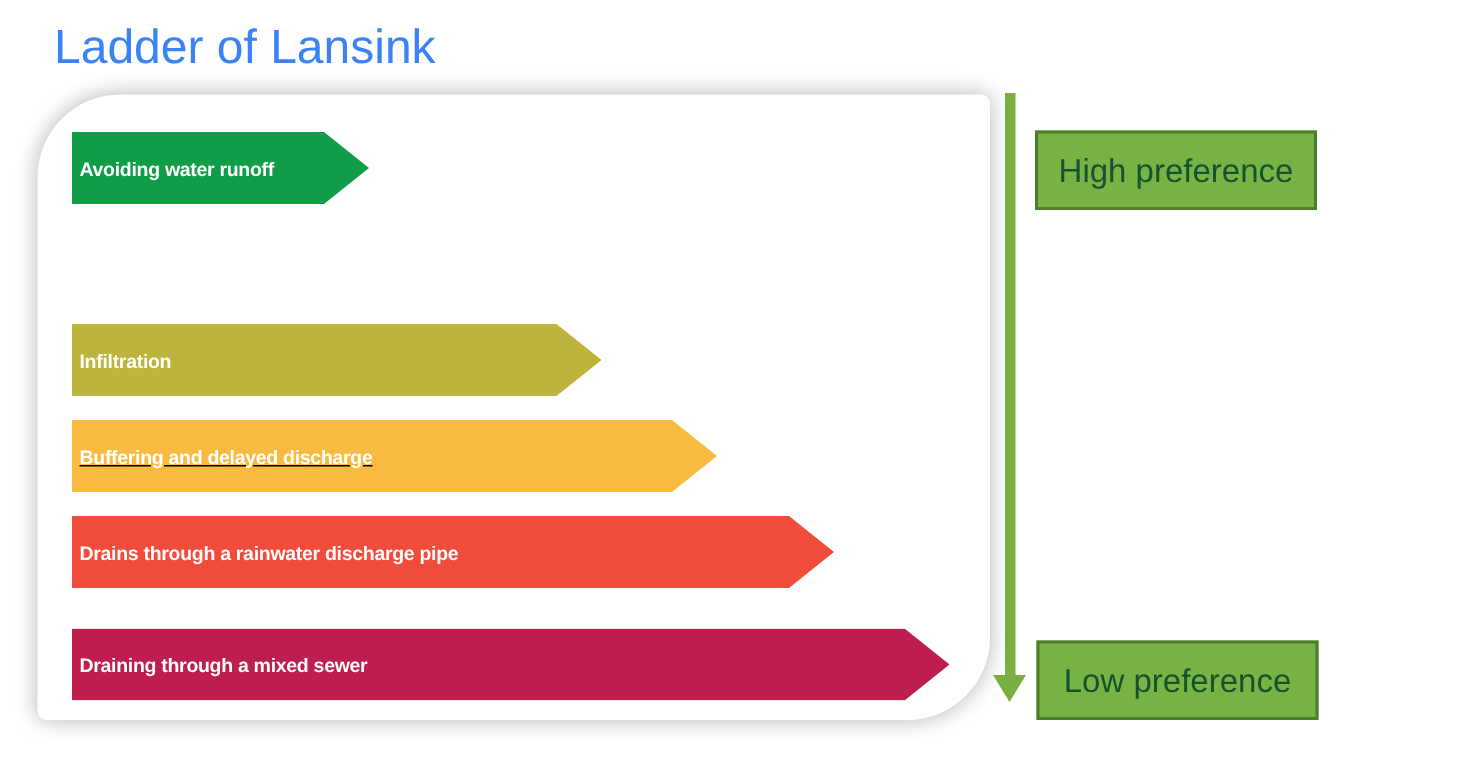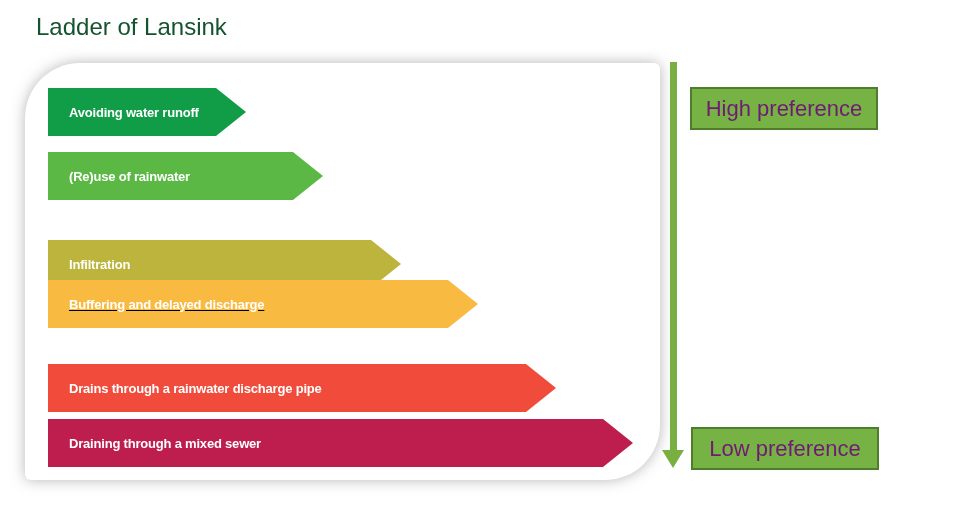--- a/index.html
+++ b/index.html
@@ -2,78 +2,75 @@
 <html><head>
 <meta charset="utf-8">
 <style>
   html,body{margin:0;padding:0;background:#ffffff;}
   .stage{
     position:relative;width:980px;height:510px;background:#ffffff;
     font-family:"Liberation Sans",sans-serif;overflow:hidden;
   }
   .slide-title{
     position:absolute;left:36px;top:13px;
-    font-size:24px;line-height:1.15;color:#14532d;font-weight:400;
+    font-size:32px;line-height:1.15;color:#3b82f6;font-weight:400;
     letter-spacing:0;
   }
   .card{
     position:absolute;left:25px;top:63px;width:635px;height:417px;
     background:#ffffff;
     border-radius:55px 6px 55px 6px;
     box-shadow:0 0 14px rgba(110,110,110,0.50);
   }
   .arrow{
     position:absolute;left:23px;height:48px;
     display:flex;align-items:center;
-    padding-left:21px;box-sizing:border-box;
+    padding-left:5px;box-sizing:border-box;
     clip-path:polygon(0 0, calc(100% - 30px) 0, 100% 50%, calc(100% - 30px) 100%, 0 100%);
   }
   .arrow .lbl{
     color:#ffffff;font-weight:700;font-size:13px;letter-spacing:-0.2px;
     white-space:nowrap;
   }
   .varrow-line{
     position:absolute;left:670px;top:62px;width:7px;height:389px;
   }
   .varrow-head{
     position:absolute;left:662px;top:450px;width:0;height:0;
     border-left:11px solid transparent;
     border-right:11px solid transparent;
     border-top:18px solid #79af41;
   }
   .badge{
-    position:absolute;width:188px;height:43px;box-sizing:border-box;
+    position:absolute;width:188px;height:53px;box-sizing:border-box;
     border:2px solid #4e7d2b;
     display:flex;align-items:center;justify-content:center;
-    color:#701a75;font-size:22px;font-weight:400;white-space:nowrap;
+    color:#14532d;font-size:22px;font-weight:400;white-space:nowrap;
   }
   .badge-high{left:690px;top:87px;}
   .badge-low{left:691px;top:415px;margin-top:12px;}
 </style>
 </head>
 <body>
 
 <div class="stage">
 
   <div class="slide-title">Ladder of Lansink</div>
 
   <div class="card">
     <div class="arrow" style="top: 25px; width: 198px; background: rgb(17, 156, 72);">
       <span class="lbl">Avoiding water runoff</span>
     </div>
-    <div class="arrow" style="top: 89px; width: 275px; background: rgb(91, 184, 68);">
-      <span class="lbl">(Re)use of rainwater</span>
-    </div>
-    <div class="arrow" style="top: 153px; width: 353px; background: rgb(188, 180, 60); margin-top: 24px;">
+    <div class="arrow" style="top: 153px; width: 353px; background: rgb(188, 180, 60);">
       <span class="lbl">Infiltration</span>
     </div>
     <div class="arrow" style="top: 217px; width: 430px; background: rgb(248, 186, 64); text-decoration: underline;">
       <span class="lbl">Buffering and delayed discharge</span>
     </div>
-    <div class="arrow" style="top: 281px; width: 508px; background: rgb(241, 75, 59); margin-top: 20px;">
+    <div class="arrow" style="top: 281px; width: 508px; background: rgb(241, 75, 59);">
       <span class="lbl">Drains through a rainwater discharge pipe</span>
     </div>
     <div class="arrow" style="top: 345px; width: 585px; background: rgb(189, 30, 77); margin-top: 11px;">
       <span class="lbl">Draining through a mixed sewer</span>
     </div>
   </div>
 
   <div class="varrow-line" style="background: rgb(121, 175, 65);"></div>
   <div class="varrow-head" style="border-top-color: rgb(121, 175, 65);"></div>
 

